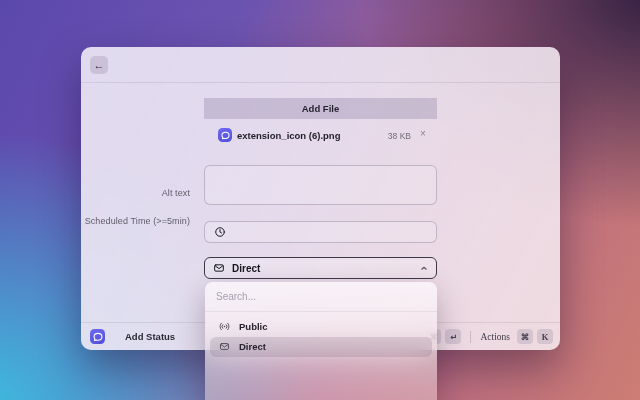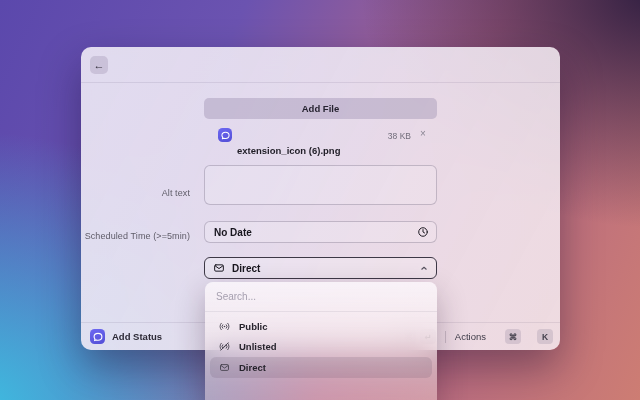--- a/index.html
+++ b/index.html
@@ -31,30 +31,30 @@
     font-size:11px; color:#2e2b37; line-height:1;
   }
 
   .row-label {
     position:absolute; left:0; width:109px; text-align:right;
     font-size:9px; color:#5f5c68; letter-spacing:.1px;
   }
 
   .add-file-btn {
     position:absolute; left:123px; top:51px; width:233px; height:21px;
-    border:none; border-radius:5px; background:rgba(151,138,172,0.38);
+    border:none; border-radius:0; background:rgba(151,138,172,0.38);
     font-family:inherit; font-size:9.5px; font-weight:700; color:#262330; cursor:pointer;
   }
 
   .file-chip-icon, .logo {
     border-radius:4.5px; background:linear-gradient(160deg,#6d68f2,#544fd6);
     display:flex; align-items:center; justify-content:center;
   }
   .file-chip-icon { position:absolute; left:137px; top:81px; width:14px; height:14px; }
-  .file-name { position:absolute; left:156px; top:98px; font-size:9.5px; font-weight:600; color:#1f1d26; }
+  .file-name { position:absolute; left:156px; top:83px; font-size:9.5px; font-weight:600; color:#1f1d26; }
   .file-size { position:absolute; left:290px; top:84px; width:40px; text-align:right; font-size:8.5px; color:#716d7b; }
   .file-remove { position:absolute; left:336px; top:81px; width:12px; height:12px; border:none; background:none;
     font-size:10px; color:#8b8795; cursor:pointer; line-height:12px; padding:0; }
 
   .alt-textarea {
     position:absolute; left:123px; top:118px; width:233px; height:40px;
     border:1px solid rgba(92,82,110,0.30); border-radius:6px; background:rgba(255,255,255,0.14);
     resize:none; font-family:inherit; font-size:9.5px; color:#1f1d26; padding:5px 7px; outline:none;
   }
 
@@ -74,31 +74,31 @@
 
   .icon12 { width:12px; height:12px; display:block; }
   .icon11 { width:11px; height:11px; display:block; }
 
   
   .modal-footer {
     position:absolute; left:0; right:0; bottom:0; height:28px;
     border-top:1px solid rgba(60,50,85,0.10);
     display:flex; align-items:center; justify-content:space-between; padding:0 7px 0 9px;
   }
-  .add-status { display:flex; align-items:center; gap:7px; background:none; border:none; cursor:pointer; font-family:inherit; }
+  .add-status { display:flex; align-items:center; gap:20px; background:none; border:none; cursor:pointer; font-family:inherit; }
   .logo { width:15px; height:15px; }
   .add-status-label { font-size:9.5px; font-weight:600; color:#2c2935; }
   .footer-right { display:flex; align-items:center; gap:4px; }
   .key {
     min-width:16px; height:15px; padding:0 3px; border-radius:4px;
     background:rgba(124,113,142,0.22); display:inline-flex; align-items:center; justify-content:center;
     font-size:8.5px; font-weight:600; color:#45424e;
   }
   .footer-divider { width:1px; height:12px; background:rgba(40,35,55,0.18); margin:0 5px; }
-  .actions-btn { display:flex; align-items:center; gap:16px; background:none; border:none; cursor:pointer; font-family:Liberation Sans, sans-serif; }
+  .actions-btn { display:flex; align-items:center; gap:4px; background:none; border:none; cursor:pointer; font-family:Liberation Serif, serif; }
   .actions-label { font-size:9.5px; color:#3d3a47; margin-right:3px; }
 
   
   .dropdown {
     position:absolute; left:205px; top:282px; width:232px; height:128px;
     border-radius:8px;
     background:linear-gradient(180deg, rgba(251,247,251,0.82) 0%, rgba(249,238,240,0.66) 40%, rgba(247,219,216,0.42) 100%);
     backdrop-filter:blur(16px) saturate(1.15);
     -webkit-backdrop-filter:blur(16px) saturate(1.15);
     box-shadow:0 12px 30px rgba(45,20,45,0.30);
@@ -138,23 +138,22 @@
         <path d="M8 3.2c2.9 0 5.2 2 5.2 4.6S10.9 12.4 8 12.4c-.8 0-1.6-.2-2.3-.5L3.4 12.8l.6-2.1c-.7-.8-1.2-1.8-1.2-2.9C2.8 5.2 5.1 3.2 8 3.2z"></path>
       </svg>
     </span>
     <span class="file-name">extension_icon (6).png</span>
     <span class="file-size">38 KB</span>
     <button class="file-remove">×</button>
 
     <span class="row-label" style="top:141px">Alt text</span>
     <textarea class="alt-textarea" style=""></textarea>
 
-    <span class="row-label" style="top:184px">Scheduled Time (&gt;=5min)</span>
+    <span class="row-label" style="top:169px">Scheduled Time (&gt;=5min)</span>
     <div class="date-field">
-      <span class="date-value">No Date</span>
       <span style="display:flex">
         <svg class="icon12" viewBox="0 0 16 16" fill="none" stroke="#17151d" stroke-width="1.3" stroke-linecap="round" stroke-linejoin="round">
           <circle cx="8" cy="8" r="5.7"></circle>
             <path d="M8 4.8V8l2.1 1.3"></path>
         </svg>
       </span>
     </div>
 
     <div class="select-field">
       <span style="display:flex">
@@ -200,30 +199,20 @@
       <div class="option">
         <span class="opt-icon">
           <svg class="icon11" viewBox="0 0 16 16" fill="none" stroke="currentColor" stroke-width="1.3" stroke-linecap="round">
             <circle cx="8" cy="8" r="1.2" fill="currentColor" stroke="none"></circle>
             <path d="M5.4 10.6a3.7 3.7 0 0 1 0-5.2M10.6 5.4a3.7 3.7 0 0 1 0 5.2M3.3 12.7a6.6 6.6 0 0 1 0-9.4M12.7 3.3a6.6 6.6 0 0 1 0 9.4"></path>
           </svg>
         </span>
         <span class="option-label">Public</span>
       </div>
 
-      <div class="option">
-        <span class="opt-icon">
-          <svg class="icon11" viewBox="0 0 16 16" fill="none" stroke="currentColor" stroke-width="1.3" stroke-linecap="round">
-            <circle cx="8" cy="8" r="1.2" fill="currentColor" stroke="none"></circle>
-            <path d="M5.4 10.6a3.7 3.7 0 0 1 0-5.2M10.6 5.4a3.7 3.7 0 0 1 0 5.2M3.3 12.7a6.6 6.6 0 0 1 0-9.4M12.7 3.3a6.6 6.6 0 0 1 0 9.4"></path>
-            <path d="M2.6 13.4 13.4 2.6"></path>
-          </svg>
-        </span>
-        <span class="option-label">Unlisted</span>
-      </div>
 
 
       <div class="option selected">
         <span class="opt-icon">
           <svg class="icon11" viewBox="0 0 16 16" fill="none" stroke="currentColor" stroke-width="1.3" stroke-linecap="round" stroke-linejoin="round">
             <rect x="2.2" y="3.8" width="11.6" height="8.4" rx="1.6"></rect>
               <path d="M3.2 5.4 8 8.8l4.8-3.4"></path>
           </svg>
         </span>
         <span class="option-label">Direct</span>

